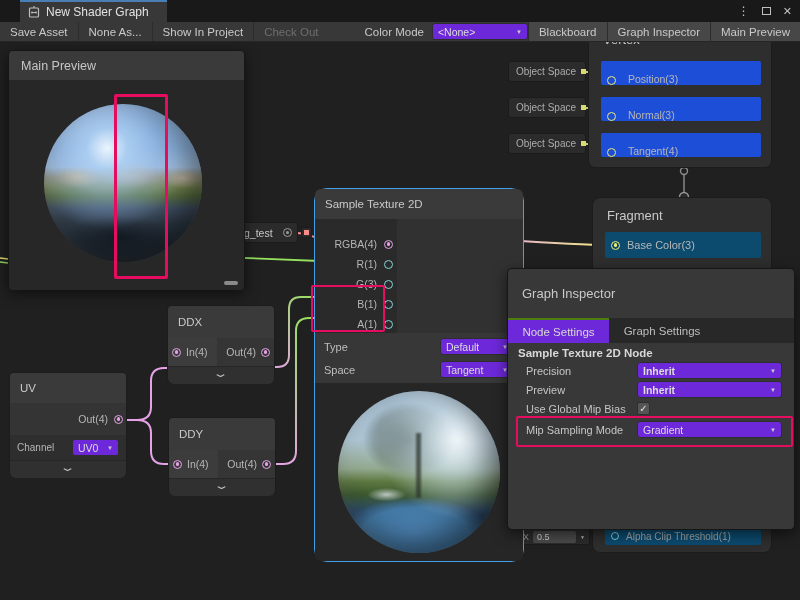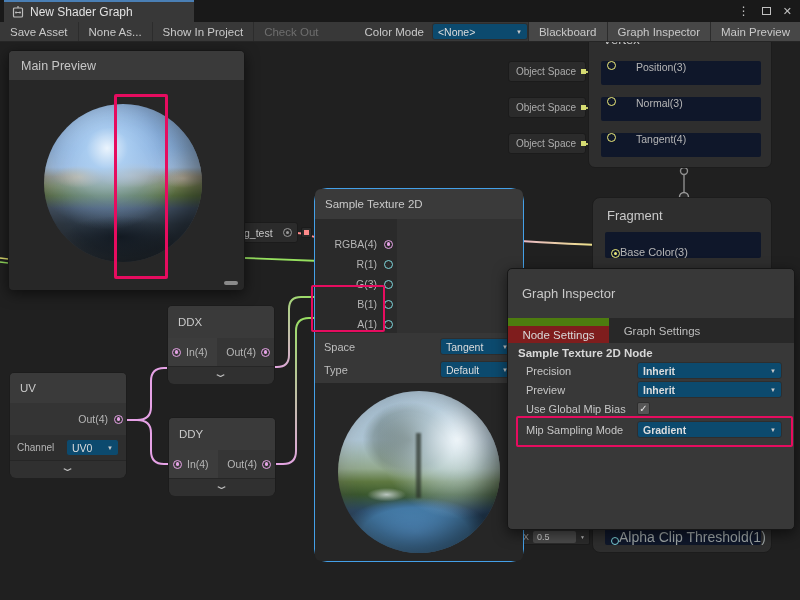--- a/index.html
+++ b/index.html
@@ -1,32 +1,32 @@
 <!DOCTYPE html>
 <html><head>
 <meta charset="utf-8">
 <style>
   *{margin:0;padding:0;box-sizing:border-box}
   body{background:#111;font-family:"Liberation Sans","DejaVu Sans",sans-serif;}
   .stage{position:relative;width:800px;height:600px;overflow:hidden;background:#202020;user-select:none}
 
   
   .tabbar{position:absolute;left:0;top:0;width:800px;height:22px;background:#191919;z-index:40;display:flex;align-items:stretch}
-  .tab{margin-left:4px;width:190px;background:#383838;border-top:2px solid #4A7FB5;display:flex;align-items:center;gap:6px;padding:0 8px;color:#E2E2E2;font-size:12px}
+  .tab{margin-left:20px;width:147px;background:#383838;border-top:2px solid #4A7FB5;display:flex;align-items:center;gap:6px;padding:0 8px;color:#E2E2E2;font-size:12px}
   .winbtns{position:absolute;right:8px;top:0;height:22px;display:flex;align-items:center;gap:12px;color:#C0C0C0}
   .kebab{font-size:12px;line-height:1}
   .maxbox{width:9px;height:8px;border:1.4px solid #C0C0C0;display:inline-block}
   .closex{font-size:11px;line-height:1}
   .toolbar{position:absolute;left:0;top:22px;width:800px;height:20px;background:#383838;border-bottom:1px solid #252525;z-index:40;display:flex;align-items:stretch}
   .tbtn{background:transparent;border:none;border-left:1px solid #2C2C2C;color:#C9C9C9;font-size:11.5px;padding:0 10px;font-family:inherit;white-space:nowrap}
   .tbtn:first-child{border-left:none}
   .tbtn.dis{color:#6E6E6E}
   .tbtn.toggle{background:#474747}
   .tlabel{color:#C9C9C9;font-size:11.5px;display:flex;align-items:center;padding:0 8px;white-space:nowrap}
-  .dd{background:#0c4a6e;border:1px solid #2E2E2E;border-radius:3px;display:flex;align-items:center;justify-content:space-between;padding:0 5px;height:17px;font-size:10.5px;color:#DDDDDD;white-space:nowrap}
+  .dd{background:#6d28d9;border:1px solid #2E2E2E;border-radius:3px;display:flex;align-items:center;justify-content:space-between;padding:0 5px;height:17px;font-size:10.5px;color:#DDDDDD;white-space:nowrap}
   .dd .caret{font-size:6px;color:#C8C8C8;margin-left:4px}
   .cm-dd{width:102px;align-self:center}
 
   
   .wires{position:absolute;left:0;top:0;z-index:5;pointer-events:none}
 
   
   .node{position:absolute;background:#2E2E2E;border:1px solid #1C1C1C;border-radius:7px;z-index:10}
   .ntitle{color:#C9C9C9;font-size:11.5px;padding:0 10px;display:flex;align-items:center}
   .ntitle.big{font-size:13px;padding:0 14px}
@@ -35,22 +35,22 @@
   .p.f::after{content:"";width:3.2px;height:3.2px;border-radius:50%;background:var(--c)}
   .rlbl{color:#B6B6B6;font-size:10.5px;white-space:nowrap}
   .chev{height:18px;background:#303030;border-top:1px solid #262626;border-radius:0 0 6px 6px;display:flex;align-items:center;justify-content:center;color:#BDBDBD;font-size:11px}
   .chev span{transform:scaleX(1.8) translateY(-2px);display:inline-block}
   .chip{position:absolute;height:21px;background:#2B2B2B;border:1px solid #1B1B1B;border-radius:3px;display:flex;align-items:center;justify-content:space-between;padding:0 5px 0 7px;z-index:10}
   .chiptxt{color:#ACACAC;font-size:10px;white-space:nowrap}
   .sq{width:5px;height:5px;background:#D6DC72;flex:none;margin-left:5px}
   .annot{position:absolute;border:2.5px solid #E60C5F;border-radius:2px;z-index:22;pointer-events:none}
 
   
-  .vrow{position:absolute;left:12px;width:160px;height:24px;background:#0f172a;border-radius:2px;display:flex;align-items:flex-start;gap:20px;padding-left:6px}
-  .frow{position:absolute;left:12px;width:156px;background:#0f172a;border-radius:2px;display:flex;align-items:flex-end;padding-left:6px}
+  .vrow{position:absolute;left:12px;width:160px;height:24px;background:#1d4ed8;border-radius:2px;display:flex;align-items:flex-end;gap:12px;padding-left:6px}
+  .frow{position:absolute;left:12px;width:156px;background:#0c4a6e;border-radius:2px;display:flex;align-items:center;gap:7px;padding-left:6px}
 
   
   .stnode{position:absolute;left:314px;top:188px;width:210px;height:374px;background:#313131;border:1.5px solid #44A0E8;border-radius:13px;z-index:10;display:flex;flex-direction:column}
   .stnode .hdr{height:30px;flex:none}
   .portsec{display:flex;height:114px;flex:none}
   .incol{flex:1;background:#353535;padding-top:9px}
   .outcol{width:82px;background:#2A2A2A;padding-top:15px}
   .prow{height:20px;display:flex;align-items:center;gap:7px;padding-left:4px}
   .prow.out{justify-content:flex-end;gap:7px;padding-right:4px;padding-left:0}
   .ctrlsec{flex:none;height:50px;background:#373737;display:flex;flex-direction:column;justify-content:center;gap:3px;padding:0 9px}
@@ -85,21 +85,21 @@
     box-shadow:inset -10px -12px 30px rgba(0,0,0,.5), inset 6px 6px 16px rgba(255,255,255,.1)}
   .sphere-node::after{content:"";position:absolute;left:48%;top:26%;width:5px;height:40%;background:rgba(42,50,42,.7);filter:blur(1px)}
 
   
   .panel{position:absolute;background:#2E2E2E;border:1px solid #161616;border-radius:5px;box-shadow:0 4px 14px rgba(0,0,0,.55);z-index:20}
   .panel .phdr{height:29px;background:#3A3A3A;border-radius:4px 4px 0 0;display:flex;align-items:center;padding:0 12px;color:#C6C6C6;font-size:12.5px}
   .gi{background:#383838}
   .gi .gihdr{height:38px;display:flex;align-items:flex-end;padding:0 0 6px 14px;color:#C9C9C9;font-size:13px}
   .gitabs{height:25px;margin-top:11px;background:#282828;display:flex}
   .gitab{display:flex;align-items:center;justify-content:center;font-size:11.5px;color:#BDBDBD;padding:0 12px}
-  .gitab.active{background:#7f1d1d;border-top:8px solid #4d7c0f;color:#D8D8D8}
+  .gitab.active{background:#6d28d9;border-top:2px solid #4d7c0f;color:#D8D8D8}
   .gisection{padding:4px 0 0 10px;font-size:11.5px;font-weight:bold;color:#D8D8D8;height:18px}
   .girow{height:19px;display:flex;align-items:center}
   .girow .lab{flex:1;padding-left:18px;font-size:11px;color:#C6C6C6;white-space:nowrap}
   .girow .ctl{width:151px;margin-right:6px;display:flex;align-items:center}
   .girow .dd{width:145px;height:17px}
   .cb{width:13px;height:13px;background:#555;border:1px solid #2E2E2E;border-radius:2px;color:#E2E2E2;font-size:10px;display:flex;align-items:center;justify-content:center;line-height:1}
 
   .handle{position:absolute;right:6px;bottom:5px;width:14px;height:4px;background:#8A8A8A;border-radius:2px}
   .pill{position:absolute;left:236px;top:222px;width:62px;height:21px;background:#2B2B2B;border:1px solid #1B1B1B;border-radius:3px;display:flex;align-items:center;justify-content:space-between;padding:0 5px 0 7px;z-index:10}
   .pill .ring{width:9px;height:9px;border:1.2px solid #9A9A9A;border-radius:50%;display:flex;align-items:center;justify-content:center}
@@ -177,21 +177,21 @@
   </div>
 
   <div class="node" style="left:592px;top:197px;width:180px;height:356px;border-radius:8px">
     <div class="ntitle big" style="height:34px">Fragment</div>
     <div class="frow" style="top:34px;height:26px">
       <span class="p f" style="--c:#EDEB7A"></span>
       <span class="rlbl" style="font-size:11px">Base Color(3)</span>
     </div>
     <div class="frow" style="top:329px;height:18px">
       <span class="p" style="--c:#7FD6DC;width:8px;height:8px"></span>
-      <span class="rlbl" style="font-size:14px;color:#9FA6A6">Alpha Clip Threshold(1)</span>
+      <span class="rlbl" style="font-size:10px;color:#9FA6A6">Alpha Clip Threshold(1)</span>
     </div>
   </div>
   <div class="alphachip">
     <span class="ax">X</span>
     <span class="val">0.5</span>
     <span class="caret">▼</span>
   </div>
 
   <div class="stnode">
     <div class="ntitle hdr" style="height:30px">Sample Texture 2D</div>
@@ -214,30 +214,30 @@
             <span class="p" style="--c:#7FD6DC"></span>
           </div>
         <div class="prow out">
             <span class="rlbl">A(1)</span>
             <span class="p" style="--c:#7FD6DC"></span>
           </div>
       </div>
     </div>
     <div class="ctrlsec">
       <div class="ctrlrow">
+        <span class="rlbl">Type</span>
+        <div class="dd">
+          <span>Default</span>
+          <span class="caret">▼</span>
+        </div>
+      </div>
+      <div class="ctrlrow">
         <span class="rlbl">Space</span>
         <div class="dd">
           <span>Tangent</span>
-          <span class="caret">▼</span>
-        </div>
-      </div>
-      <div class="ctrlrow">
-        <span class="rlbl">Type</span>
-        <div class="dd">
-          <span>Default</span>
           <span class="caret">▼</span>
         </div>
       </div>
     </div>
     <div class="prevsec">
       <div class="sphere-node"></div>
     </div>
   </div>
   <div class="annot" style="left:311px;top:285px;width:74px;height:47px"></div>
 
@@ -274,21 +274,21 @@
         <span>⌄</span>
       </div>
   </div>
 
   <div class="node" style="left:9px;top:372px;width:118px;height:105px;border-radius:5px">
     <div class="ntitle hdr" style="height:30px;border-radius:4px 4px 0 0">UV</div>
     <div style="height:32px;background:#343434;display:flex;align-items:center;justify-content:flex-end;gap:6px;padding-right:3px">
       <span class="rlbl">Out(4)</span>
       <span class="p f" style="--c:#E6A2E6"></span>
     </div>
-    <div style="height:25px;display:flex;align-items:center;gap:11px;padding:0 7px">
+    <div style="height:25px;display:flex;align-items:center;gap:17px;padding:0 7px">
       <span class="rlbl" style="width:38px;overflow:hidden;white-space:nowrap;flex:none;font-size:10px">Channel</span>
       <div class="dd" style="flex:1">
         <span>UV0</span>
         <span class="caret">▼</span>
       </div>
     </div>
     <div class="chev">
         <span>⌄</span>
       </div>
   </div>
@@ -338,21 +338,21 @@
       <span class="ctl">
           <span class="cb">
             <span>✓</span>
           </span>
         </span>
     </div>
     <div class="girow" style="height:23px">
       <span class="lab">Mip Sampling Mode</span>
       <span class="ctl">
           <span class="dd">
-            <span style="font-weight:bold">Gradient</span>
+            <span style="font-weight:normal">Gradient</span>
             <span class="caret">▼</span>
           </span>
         </span>
     </div>
     <div class="annot" style="left:8px;top:147px;width:277px;height:31px"></div>
   </div>
 
   <div class="tabbar">
     <div class="tab">
       <svg width="12" height="12" viewBox="0 0 12 12">

